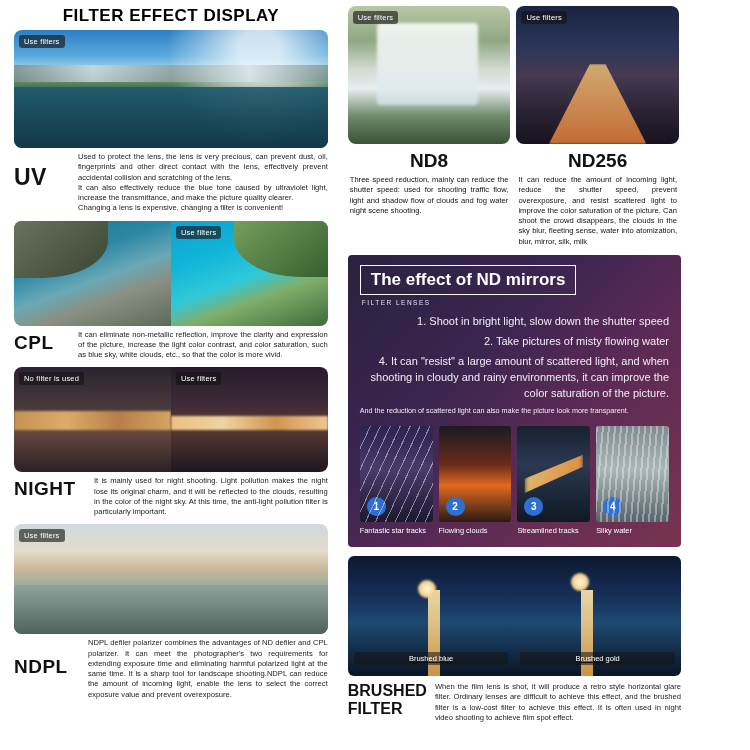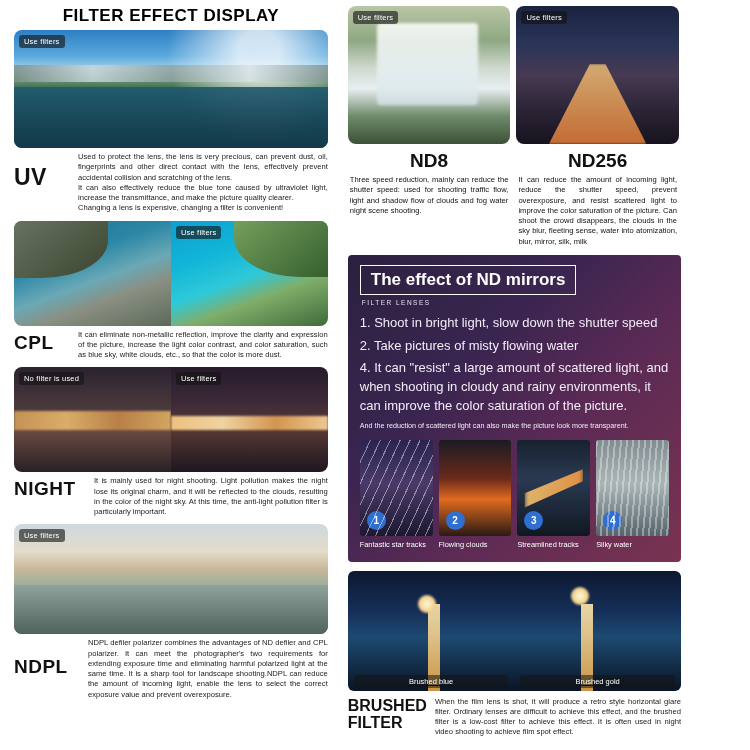--- a/index.html
+++ b/index.html
@@ -175,21 +175,21 @@
   }
   .nd-panel-title {
     display: inline-block;
     border: 1.5px solid #fff;
     padding: 4px 10px;
     font-size: 17px;
     font-weight: bold;
   }
   .nd-panel-sub { font-size: 6.5px; letter-spacing: 1.5px; margin: 4px 0 8px 2px; color:#e7dff0; }
   .nd-panel ol { margin: 0; padding: 0; list-style: none; }
-  .nd-panel li { font-size: 13px; line-height: 1.45; margin-bottom: 4px; color:#f2ecf6; }
+  .nd-panel li { font-size: 11px; line-height: 1.45; margin-bottom: 4px; color:#f2ecf6;text-align:right; }
   .nd-panel .closing { font-size: 7.2px; line-height: 1.45; margin-top: 5px; color:#f2ecf6; }
 
   .nd-thumbs { display: flex; gap: 6px; margin-top: 9px; }
   .nd-thumb { flex: 1; }
   .nd-thumb .tile { height: 96px; border-radius: 3px; position: relative; overflow: hidden; }
   .num {
     position: absolute; left: 7px; bottom: 6px;
     width: 19px; height: 19px; border-radius: 50%;
     background: #2f6fd0; color: #fff;
     font-size: 10px; font-weight: bold;
@@ -217,21 +217,21 @@
     background: linear-gradient(#ffe9b0,#e0a24a); opacity:.9; filter: blur(.5px);
   }
   .brushed-img .glow1 { left: 24%; }
   .brushed-img .glow2 { left: 70%; }
   .brushed-img .ball1, .brushed-img .ball2 {
     position:absolute; width: 18px; height: 18px; border-radius:50%;
     background: radial-gradient(circle,#fff8d8,#e8b75c); filter: blur(1px);
   }
   .brushed-img .ball1 { left: 21%; top: 20%; }
   .brushed-img .ball2 { left: 67%; top: 14%; }
-  .brushed-badges { position:absolute; left:0; right:0; bottom: 3px; display:flex;text-decoration:underline; }
+  .brushed-badges { position:absolute; left:0; right:0; bottom: 11px; display:flex;text-decoration:underline; }
   .brushed-badges span {
     flex:1; text-align:center; color:#fff; font-size: 7.5px;
     background: rgba(20,20,20,.55); margin: 0 6px; padding: 2px 0; border-radius: 3px;
   }
   .brushed-bottom { display:flex; gap: 8px; margin-top: 6px; align-items: flex-start; }
   .brushed-name { font-size: 16px; font-weight: bold; line-height: 1.1; flex: 0 0 78px; }
 </style>
 </head>
 <body>
 
@@ -260,21 +260,21 @@
           <div class="cpl-left">
             <div class="badge">No filters used</div>
           </div>
           <div class="cpl-right">
             <div class="badge">Use filters</div>
           </div>
         </div>
       </div>
       <div class="row-under">
         <div class="label" style="font-size:19px;padding-top:2px;width:56px;">CPL</div>
-        <div class="desc">It can eliminate non-metallic reflection, improve the clarity and expression of the picture, increase the light color contrast, and color saturation, such as blue sky, white clouds, etc., so that the color is more dust.</div>
+        <div class="desc">It can eliminate non-metallic reflection, improve the clarity and expression of the picture, increase the light color contrast, and color saturation, such as blue sky, white clouds, etc., so that the color is more vivid.</div>
       </div>
     </div>
 
     <div class="sec">
       <div class="photo night-img">
         <div class="split">
           <div class="night-left">
             <div class="badge">No filter is used</div>
           </div>
           <div class="night-right">

